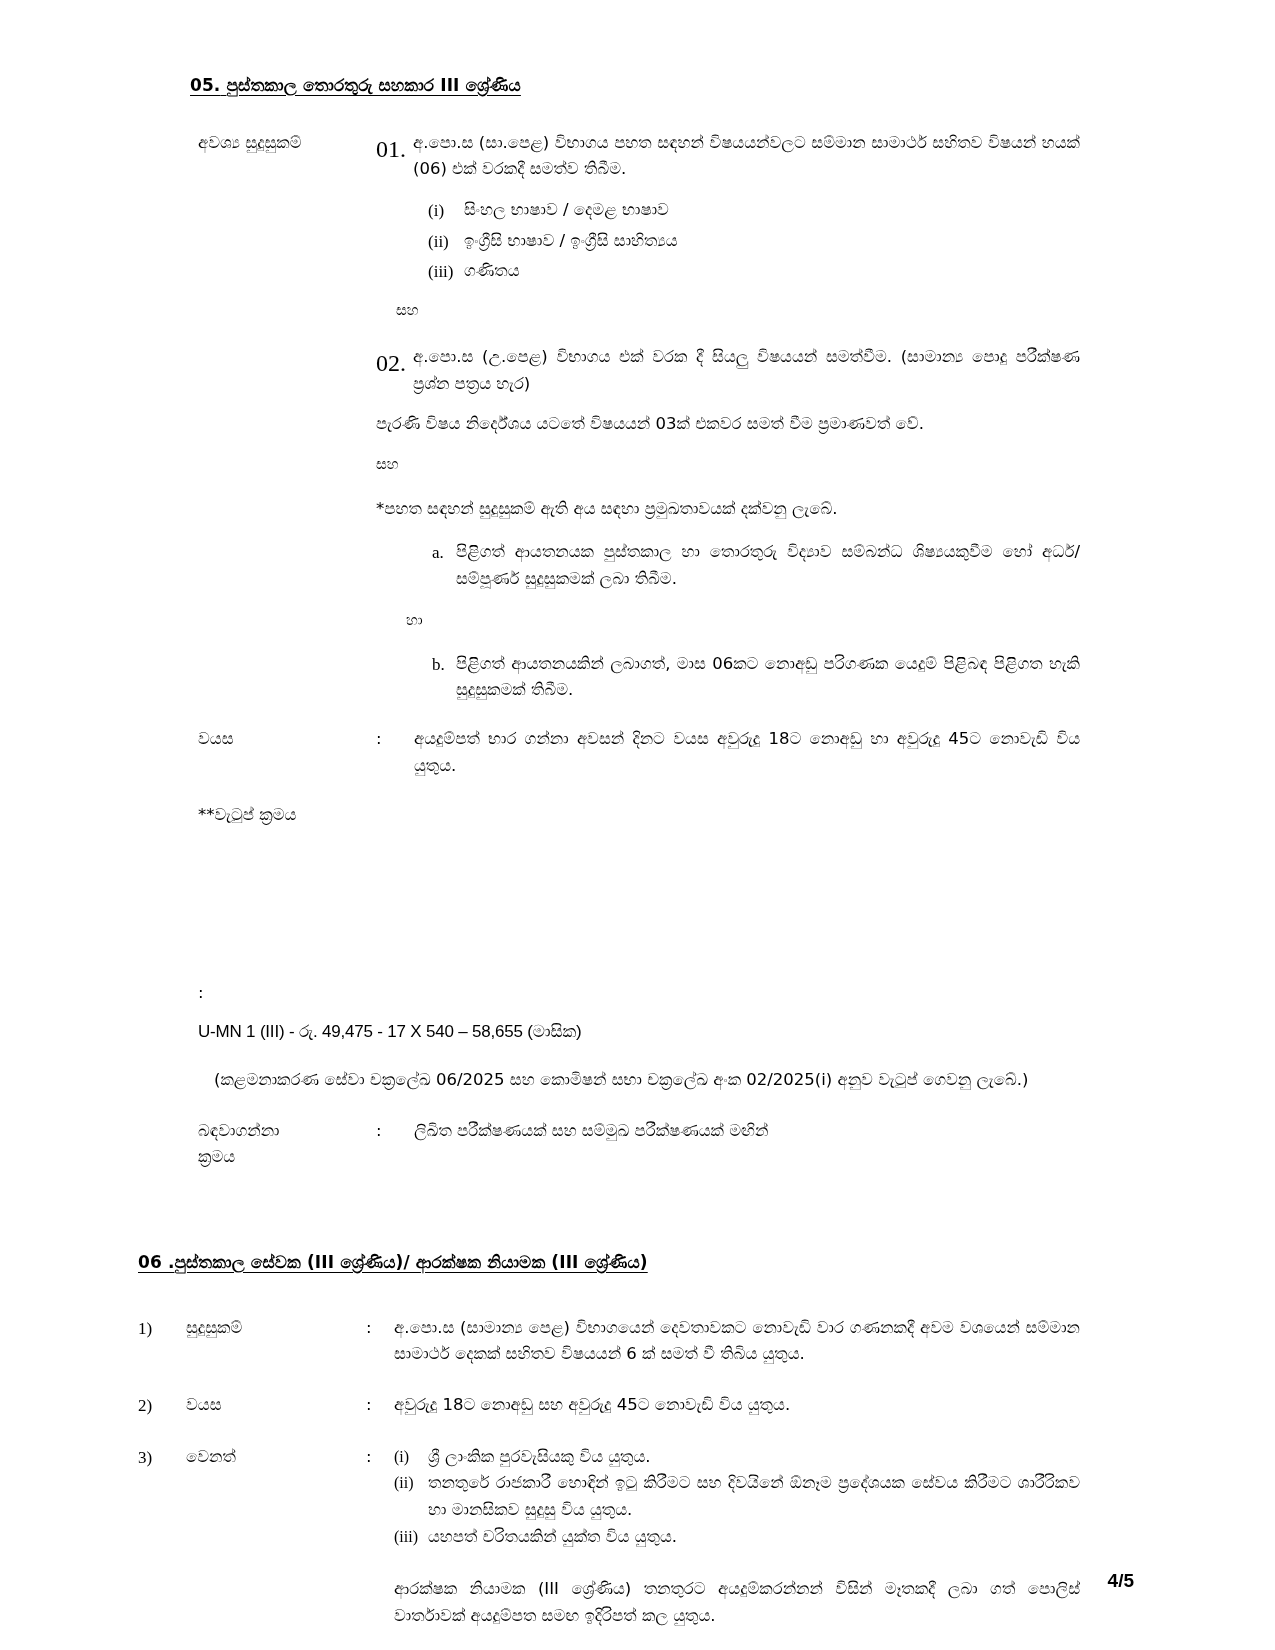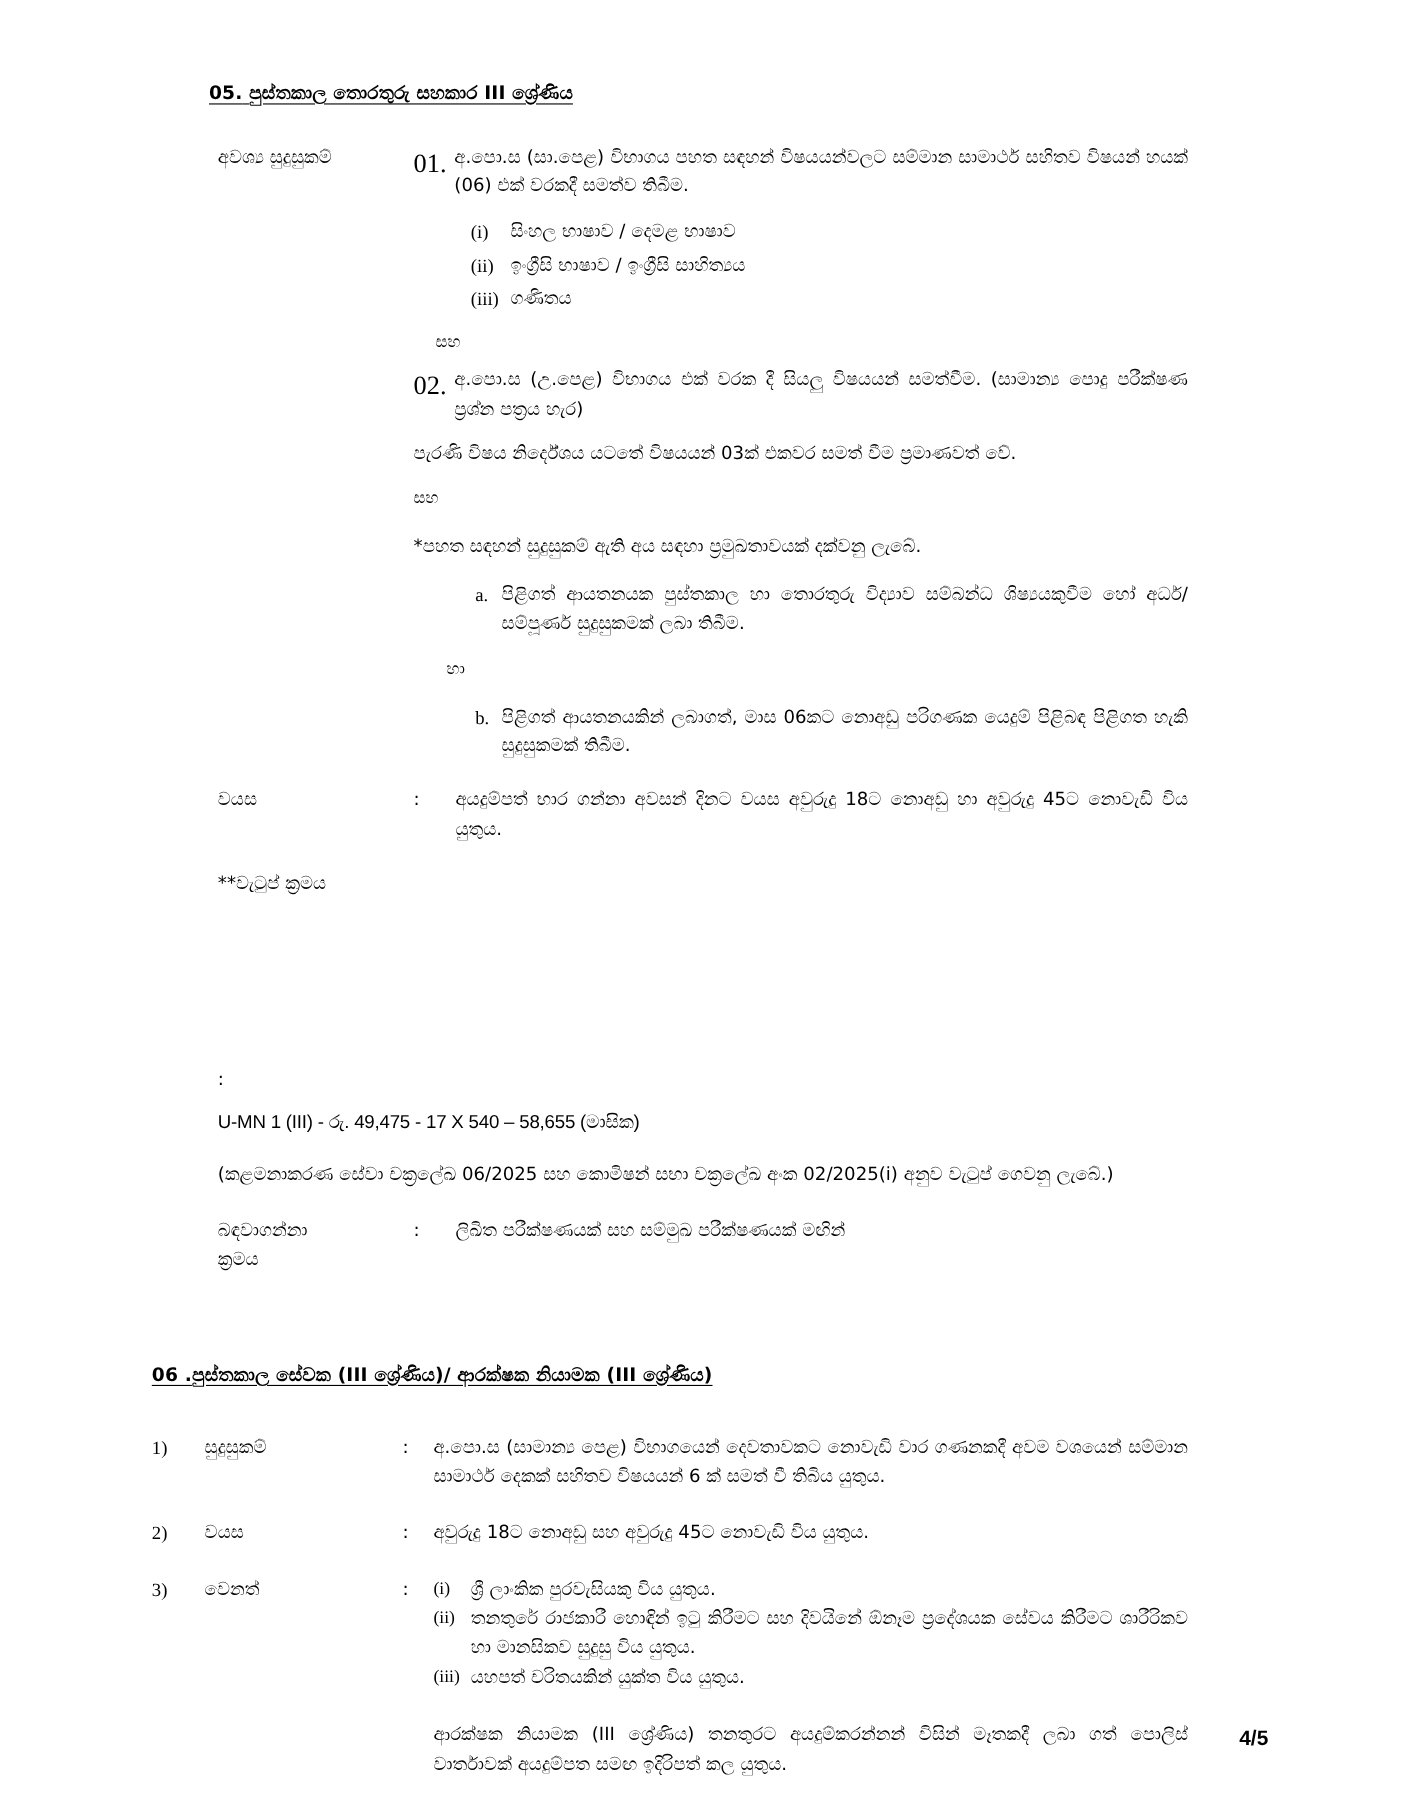--- a/index.html
+++ b/index.html
@@ -124,20 +124,21 @@
 
   .salary-line {
     font-family: "Liberation Sans", sans-serif;
     font-size: 17px;
     letter-spacing: -0.2px;
   }
   .paren-note {
     margin-top: 22px;
     font-size: 16.5px;
     line-height: 1.6;
+    margin-left: 16px;
   }
 
   
   .sec6-body { margin-left: 0px; margin-top: 38px; }
   .row6 {
     display: flex;
     align-items: flex-start;
     margin-bottom: 24px;
   }
   .row6 .n {
@@ -159,21 +160,21 @@
 
   .closing-para {
     margin-top: 26px;
     margin-left: 0px;
     text-align: justify;
     text-justify: inter-word;
   }
 
   .page-number {
     position: absolute;
-    right: 122px;
+    right: 141px;
     bottom: 58px;
     font-family: "Liberation Sans", sans-serif;
     font-weight: bold;
     font-size: 19px;
   }
 </style>
 </head>
 <body>
 
 <div class="page">
@@ -206,21 +207,21 @@
               <span>ඉංග්‍රීසි භාෂාව / ඉංග්‍රීසි සාහිත්‍යය</span>
             </li>
             <li>
               <span class="rnum">(iii)</span>
               <span>ගණිතය</span>
             </li>
           </ul>
 
           <div class="conj si-sm">සහ</div>
 
-          <div class="num-item" style="margin-top:10px;">
+          <div class="num-item" style="margin-top:22px;">
             <span class="num">02.</span>
             <span class="txt">අ.පො.ස (උ.පෙළ) විභාගය එක් වරක දී සියලු විෂයයන් සමත්වීම. (සාමාන්‍ය පොදු පරීක්ෂණ ප්‍රශ්න පත්‍රය හැර)</span>
           </div>
 
           <div style="margin-top:14px;">පැරණි විෂය නිර්දේශය යටතේ විෂයයන් 03ක් එකවර සමත් වීම ප්‍රමාණවත් වේ.</div>
 
           <div class="conj-2 si-sm">සහ</div>
 
           <div class="star-line">*පහත සඳහන් සුදුසුකම් ඇති අය සඳහා ප්‍රමුඛතාවයක් දක්වනු ලැබේ.</div>
 

